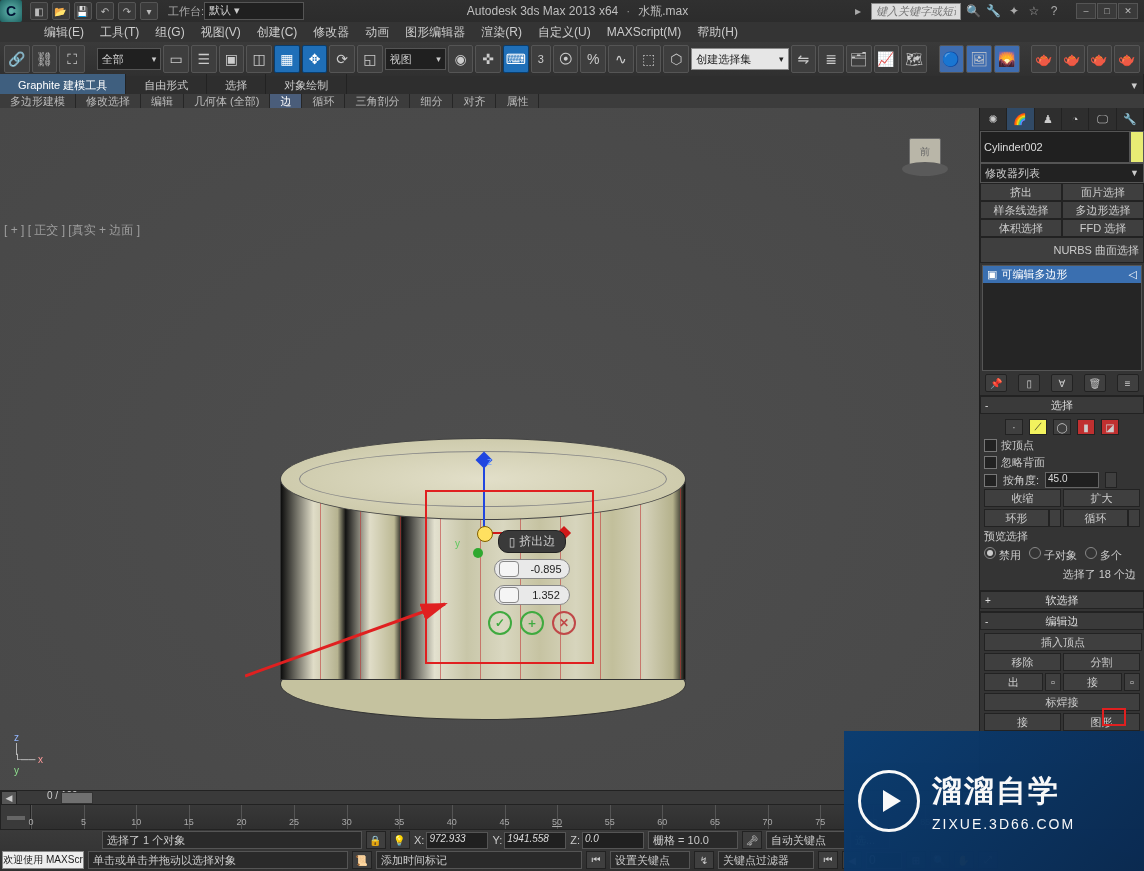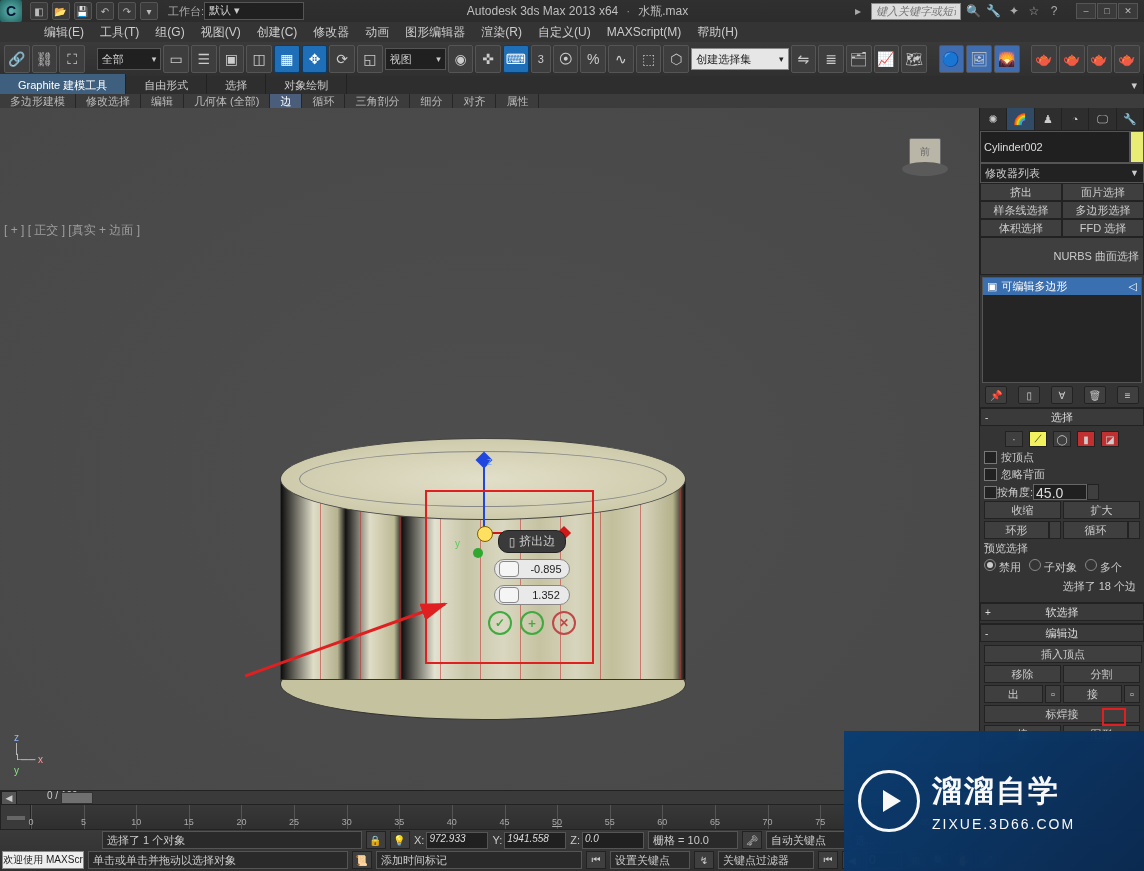--- a/index.html
+++ b/index.html
@@ -146,37 +146,37 @@
   .cp-tabs{height:22px;display:flex;background:#2e2e2e;border-bottom:1px solid #222;}
   .cp-tabs .ct{flex:1;display:flex;align-items:center;justify-content:center;border-right:1px solid #222;font-size:11px;}
   .cp-tabs .ct.active{background:#314a66;}
   .name-row{display:flex;height:32px;}
   .name-row input{flex:1;background:#202020;border:1px solid #555;color:#ddd;font-size:11px;padding:0 3px;}
   .name-row .swatch{width:18px;background:#e8ec74;border:1px solid #555;}
   .mod-combo{height:18px;background:#222;border:1px solid #555;color:#ccc;font-size:11px;padding:0 4px;display:flex;align-items:center;justify-content:space-between;}
   .mod-combo .arrow{font-size:9px;}
   .btn-grid{display:flex;flex-wrap:wrap;}
   .btn-grid .b{flex:0 0 50%;height:18px;background:#3f3f3f;border:1px solid #222;font-size:11px;color:#ccc;display:flex;align-items:center;justify-content:center;box-sizing:border-box;}
-  .nurbs-row{height:18px;background:#3f3f3f;border:1px solid #222;font-size:11px;color:#ccc;display:flex;align-items:center;justify-content:flex-end;padding:18px 4px;box-sizing:border-box;}
+  .nurbs-row{height:18px;background:#3f3f3f;border:1px solid #222;font-size:11px;color:#ccc;display:flex;align-items:center;justify-content:flex-end;padding:12px 4px;box-sizing:border-box;}
   .modstack{height:104px;background:#252525;border:1px solid #555;margin:2px;}
   .modstack .item{background:#3a6fb0;color:#fff;font-size:11px;padding:1px 4px;display:flex;align-items:center;justify-content:space-between;}
   .mod-icons{display:flex;justify-content:space-around;height:20px;align-items:center;}
   .mod-icons .mi{width:20px;height:16px;background:#3f3f3f;border:1px solid #222;border-radius:2px;font-size:10px;display:flex;align-items:center;justify-content:center;}
   .rollout{border-top:1px solid #222;margin-top:2px;}
   .rollout .rhdr{height:16px;background:#3a3a3a;border:1px solid #222;font-size:11px;color:#ddd;display:flex;align-items:center;justify-content:center;position:relative;}
   .rollout .rhdr .pm{position:absolute;left:4px;font-size:10px;}
   .rollout .rbody{padding:3px 4px;font-size:11px;}
   .sel-icons{display:flex;justify-content:center;gap:6px;padding:2px 0;}
   .sib{width:16px;height:14px;border:1px solid #222;background:#3f3f3f;display:flex;align-items:center;justify-content:center;font-size:10px;}
   .sib.sel{background:#f2f25e;color:#222;}
   .sib.red{background:#c03030;}
   .chk-row{display:flex;align-items:center;gap:4px;padding:1px 0;}
   .chk{width:11px;height:11px;border:1px solid #777;background:#222;}
-  .spin45{display:flex;align-items:center;gap:0;}
-  .spin45 .field{background:#202020;border:1px solid #666;width:48px;height:14px;color:#ddd;font-size:14px;padding:0 2px;}
+  .spin45{display:flex;align-items:center;gap:6px;}
+  .spin45 .field{background:#202020;border:1px solid #666;width:48px;height:14px;color:#ddd;font-size:10px;padding:0 2px;}
   .spin45 .spn{width:10px;height:14px;background:#3f3f3f;border:1px solid #222;font-size:7px;display:flex;flex-direction:column;}
   .btn2{flex:1;height:16px;background:#3f3f3f;border:1px solid #222;font-size:11px;display:flex;align-items:center;justify-content:center;color:#ccc;}
   .ring-row{display:flex;gap:2px;}
   .ring-row .grp{display:flex;flex:1;}
   .ring-row .grp .b{flex:1;}
   .ring-row .grp .s{width:10px;background:#3f3f3f;border:1px solid #222;}
   .preview-row{padding:2px 0;}
   .radio{width:10px;height:10px;border-radius:50%;border:1px solid #888;display:inline-block;margin-right:3px;position:relative;}
   .radio.on::after{content:"";position:absolute;inset:2px;border-radius:50%;background:#ccc;}
   .sel-count{color:#ccc;font-size:11px;text-align:right;padding:3px 4px;}

